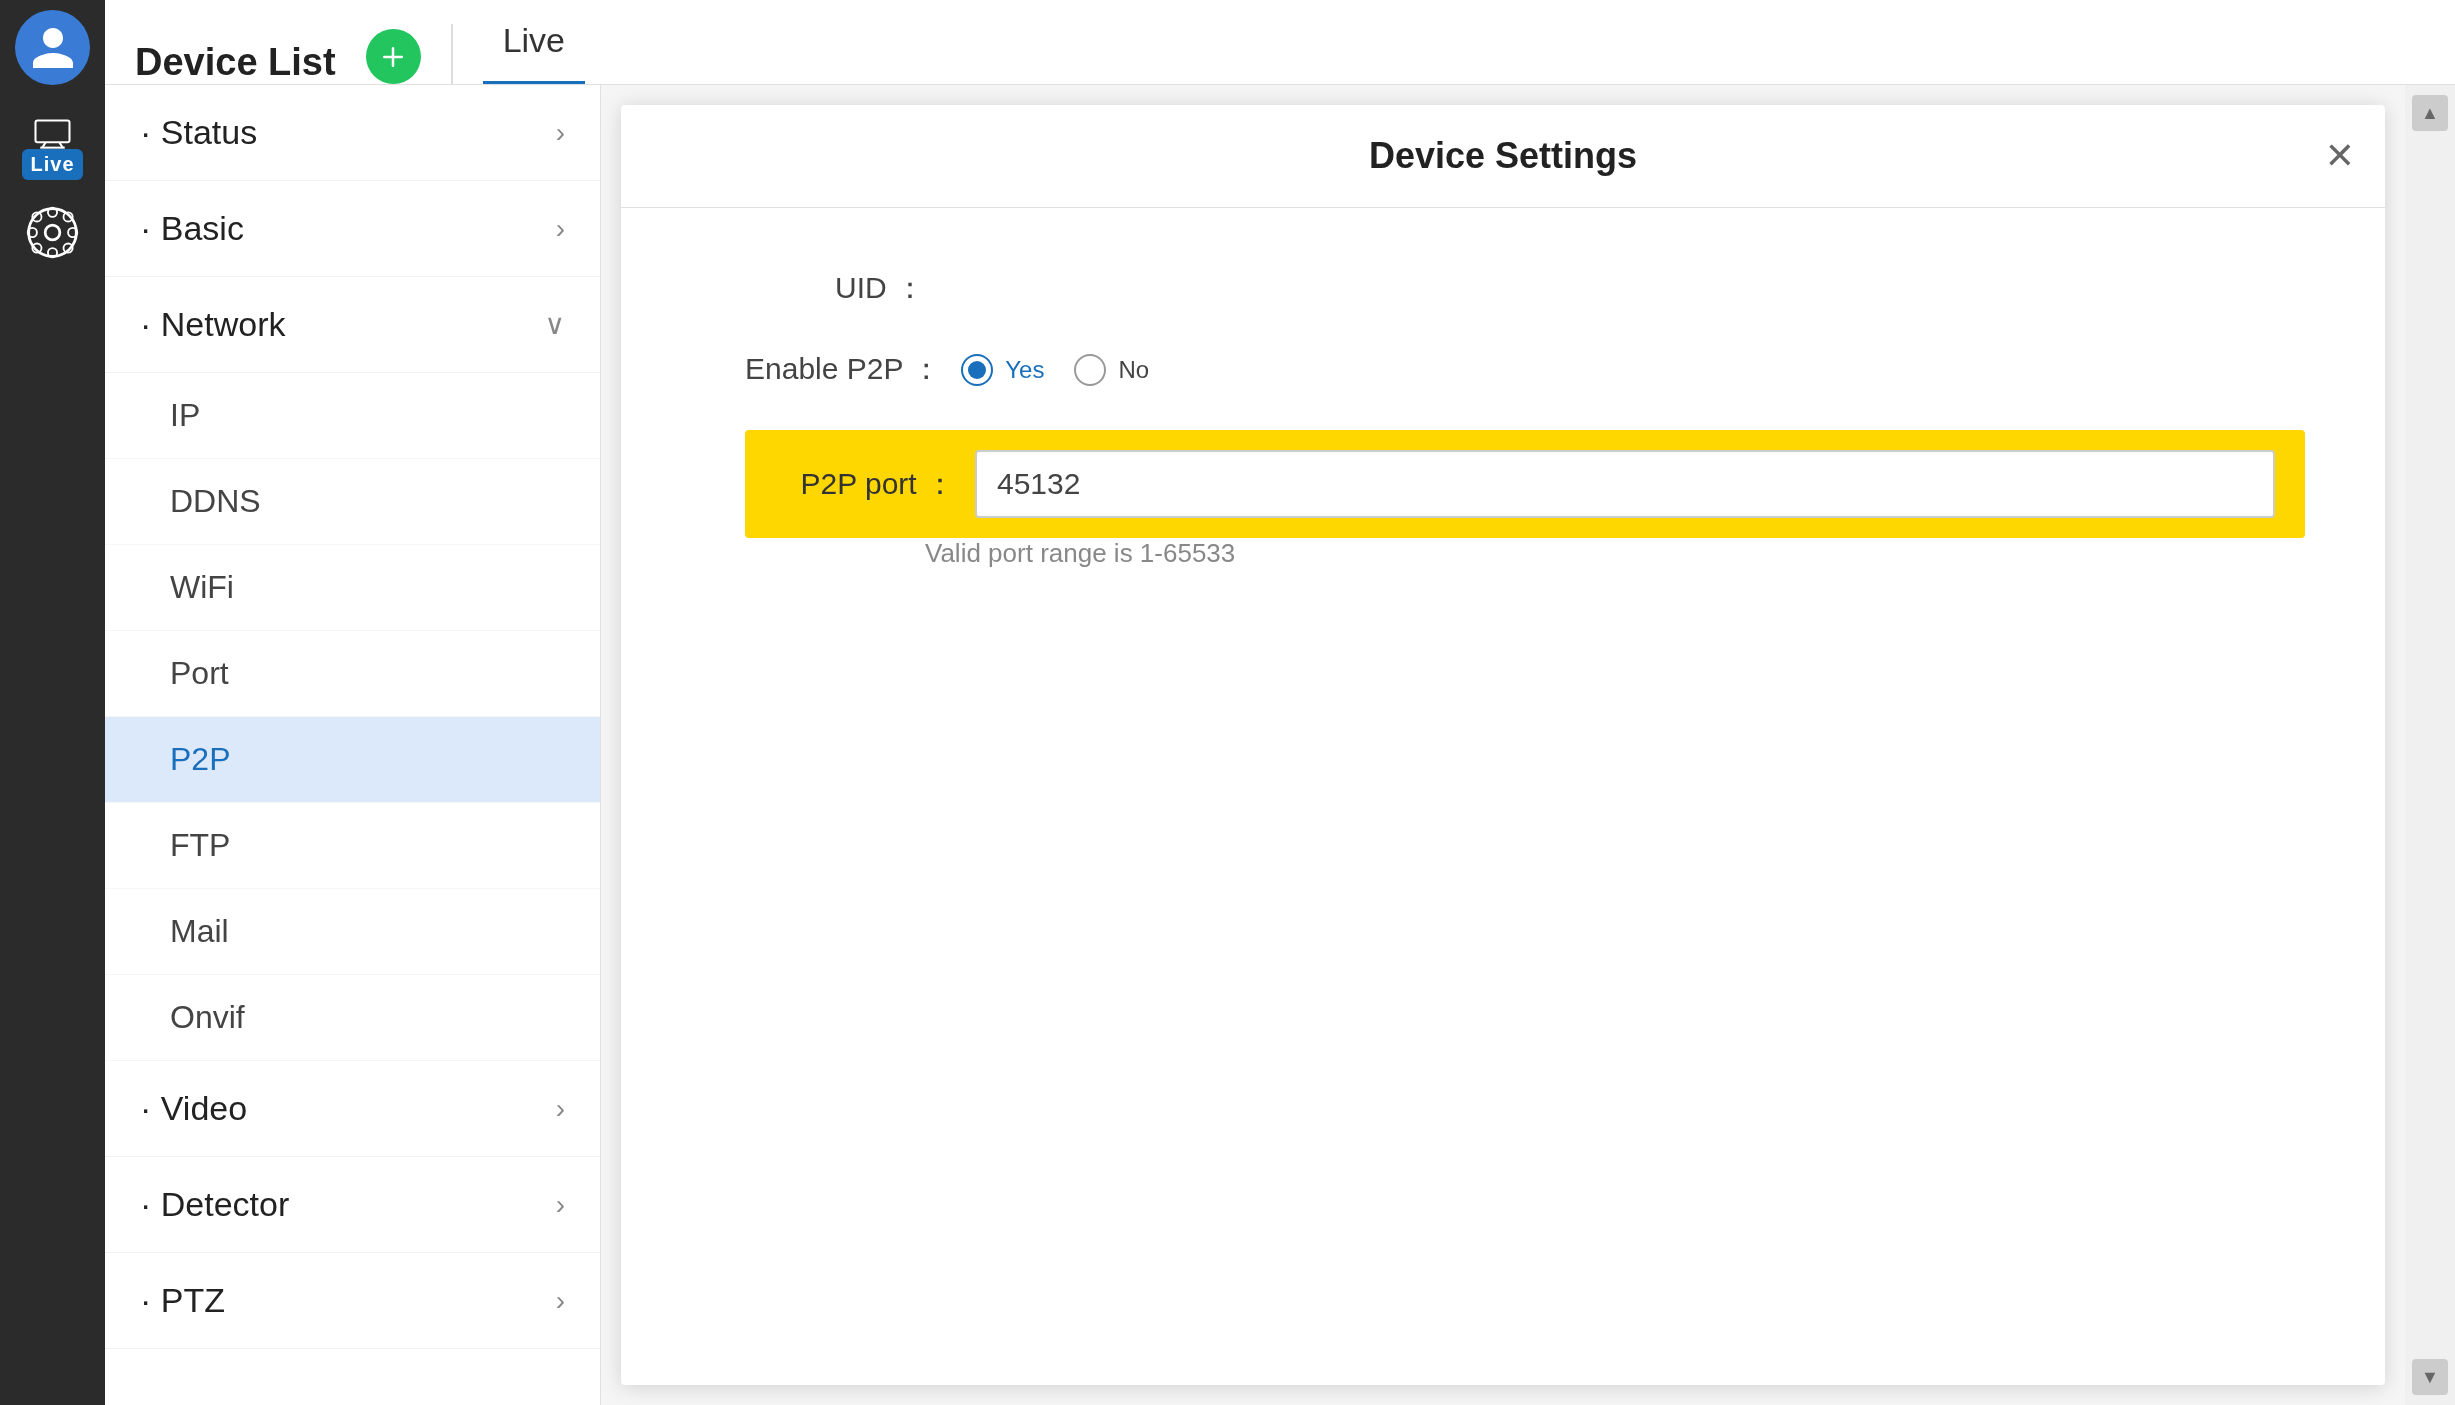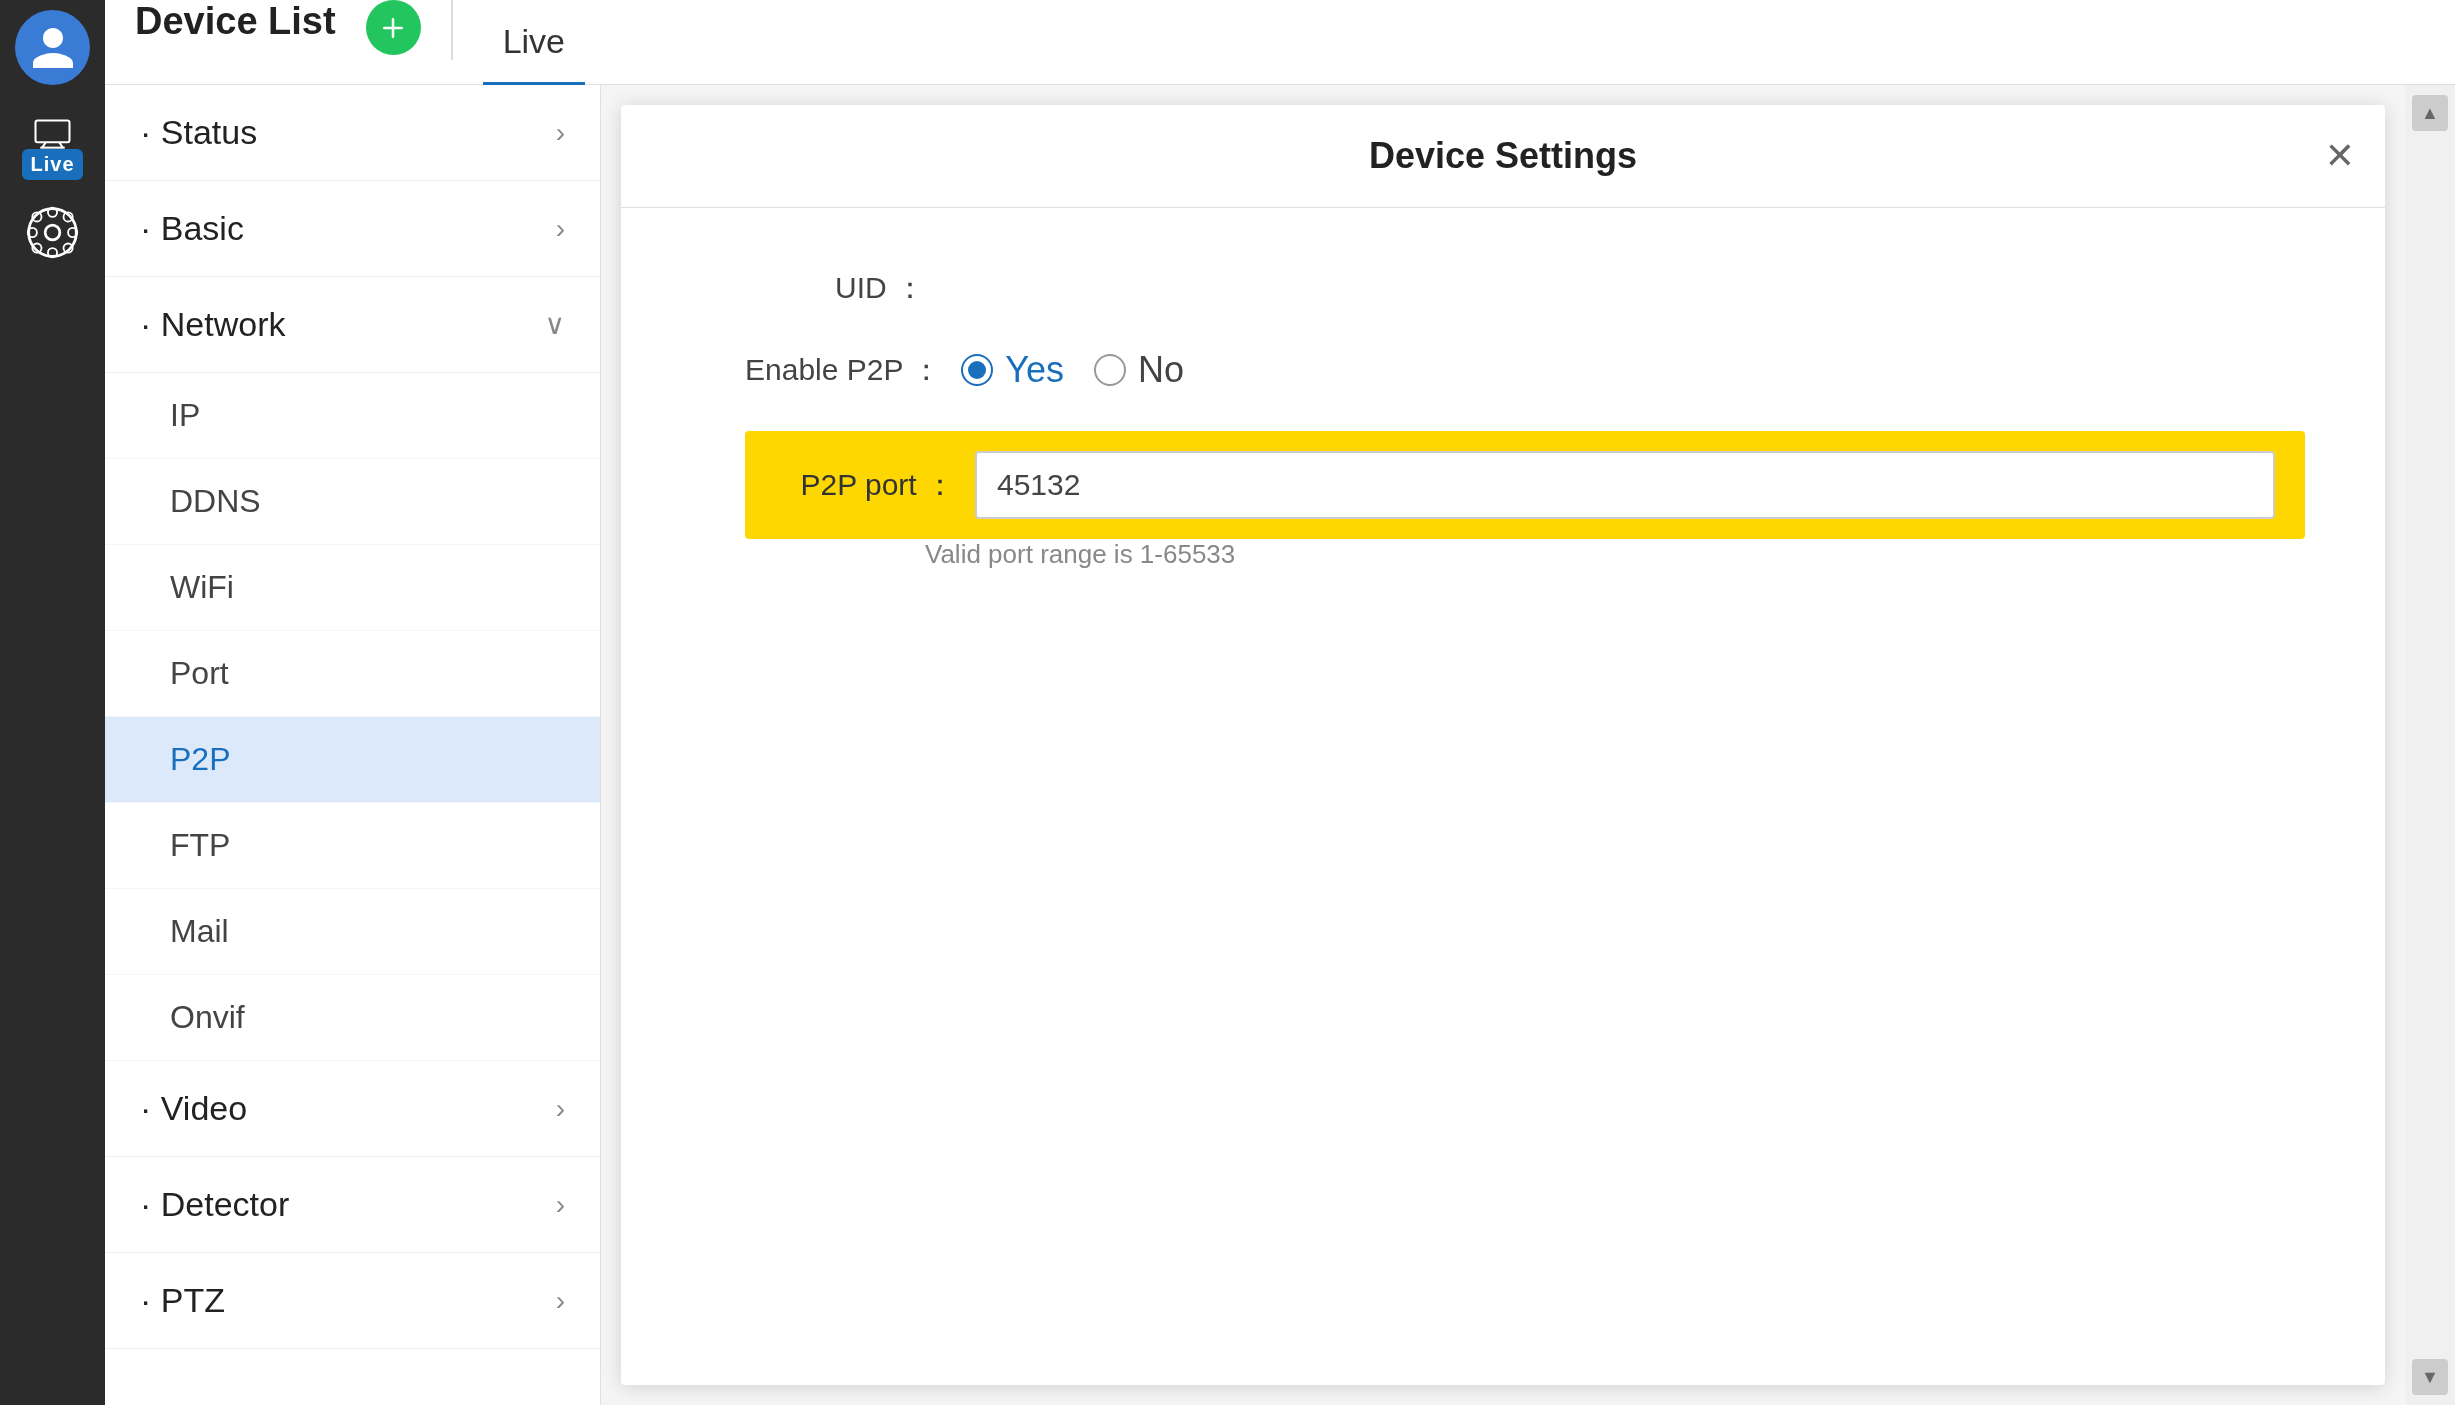--- a/index.html
+++ b/index.html
@@ -74,21 +74,21 @@
       display: flex;
       flex-direction: column;
       background: #f5f5f5;
     }
 
     
     .top-bar {
       height: 85px;
       background: white;
       display: flex;
-      align-items: flex-start;
+      align-items: flex-end;
       padding: 0 30px;
       gap: 30px;
       border-bottom: 1px solid #e0e0e0;
       flex-shrink: 0;
     }
 
     .top-bar-title {
       font-size: 38px;
       font-weight: bold;
       color: #222;
@@ -284,21 +284,21 @@
 
     .radio-circle.selected::after {
       content: '';
       width: 18px;
       height: 18px;
       border-radius: 50%;
       background: #1a6fbc;
     }
 
     .radio-label {
-      font-size: 36px;
+      font-size: 24px;
       color: #1a6fbc;
     }
 
     .radio-label.unselected {
       color: #444;
     }
 
     
     .p2p-port-row {
       background: #FFD700;

